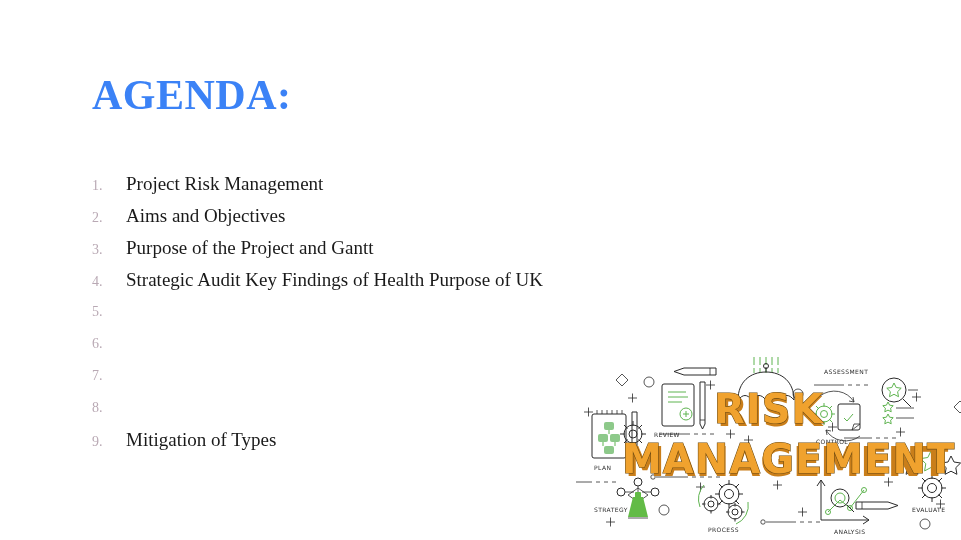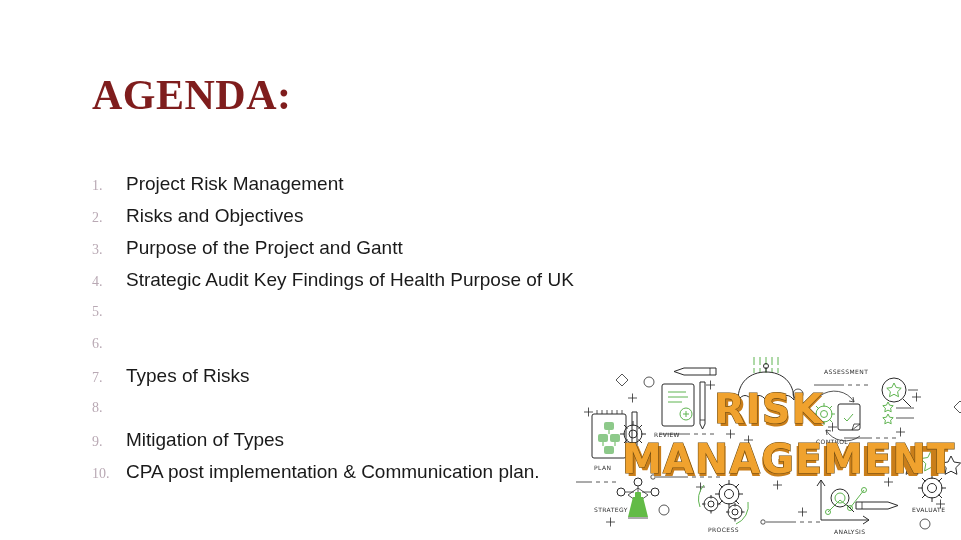--- a/index.html
+++ b/index.html
@@ -22,21 +22,21 @@
   }
 
   
   .slide-title {
     position: absolute;
     left: 92px;
     top: 72px;
     font-family: "Liberation Serif", "DejaVu Serif", serif;
     font-size: 42px;
     font-weight: bold;
-    color: #7f1d1d;
+    color: #3b82f6;
     letter-spacing: 0.5px;
     line-height: 1.1;
     white-space: nowrap;
   }
 
   
   .agenda-list {
     position: absolute;
     left: 92px;
     top: 168px;
@@ -54,21 +54,21 @@
   }
   .agenda-num {
     width: 34px;
     flex: 0 0 34px;
     text-align: left;
     font-family: "Liberation Serif", "DejaVu Serif", serif;
     font-size: 14px;
     color: #b9a9b4;
   }
   .agenda-text {
-    font-family: Liberation Sans, sans-serif;
+    font-family: Liberation Serif, serif;
     font-size: 19px;
     color: #1a1a1a;
   }
 
   
   .illustration {
     position: absolute;
     left: 576px;
     top: 352px;
     width: 410px;
@@ -115,50 +115,45 @@
 
   <div class="slide-title">AGENDA:</div>
 
   <ol class="agenda-list">
     <li class="agenda-item">
       <span class="agenda-num">1.</span>
       <span class="agenda-text">Project Risk Management</span>
     </li>
     <li class="agenda-item">
       <span class="agenda-num">2.</span>
-      <span class="agenda-text">Risks and Objectives</span>
+      <span class="agenda-text">Aims and Objectives</span>
     </li>
     <li class="agenda-item">
       <span class="agenda-num">3.</span>
       <span class="agenda-text">Purpose of the Project and Gantt</span>
     </li>
     <li class="agenda-item">
       <span class="agenda-num">4.</span>
       <span class="agenda-text">Strategic Audit Key Findings of Health Purpose of UK</span>
     </li>
     <li class="agenda-item">
       <span class="agenda-num">5.</span>
     </li>
     <li class="agenda-item">
       <span class="agenda-num">6.</span>
     </li>
     <li class="agenda-item">
       <span class="agenda-num">7.</span>
-      <span class="agenda-text">Types of Risks</span>
     </li>
     <li class="agenda-item">
       <span class="agenda-num">8.</span>
     </li>
     <li class="agenda-item">
       <span class="agenda-num">9.</span>
       <span class="agenda-text">Mitigation of Types</span>
-    </li>
-    <li class="agenda-item">
-      <span class="agenda-num">10.</span>
-      <span class="agenda-text">CPA post implementation &amp; Communication plan.</span>
     </li>
   </ol>
 
   <div class="illustration">
     <svg viewBox="0 0 410 188" xmlns="http://www.w3.org/2000/svg">
 
       <g>
         <path class="ln-thin" d="M40 28 l6 -6 l6 6 l-6 6 z"></path>
         <path class="ln-thin" d="M378 55 l6 -6 l6 6 l-6 6 z"></path>
         <circle class="ln-thin" cx="73" cy="30" r="5"></circle>

